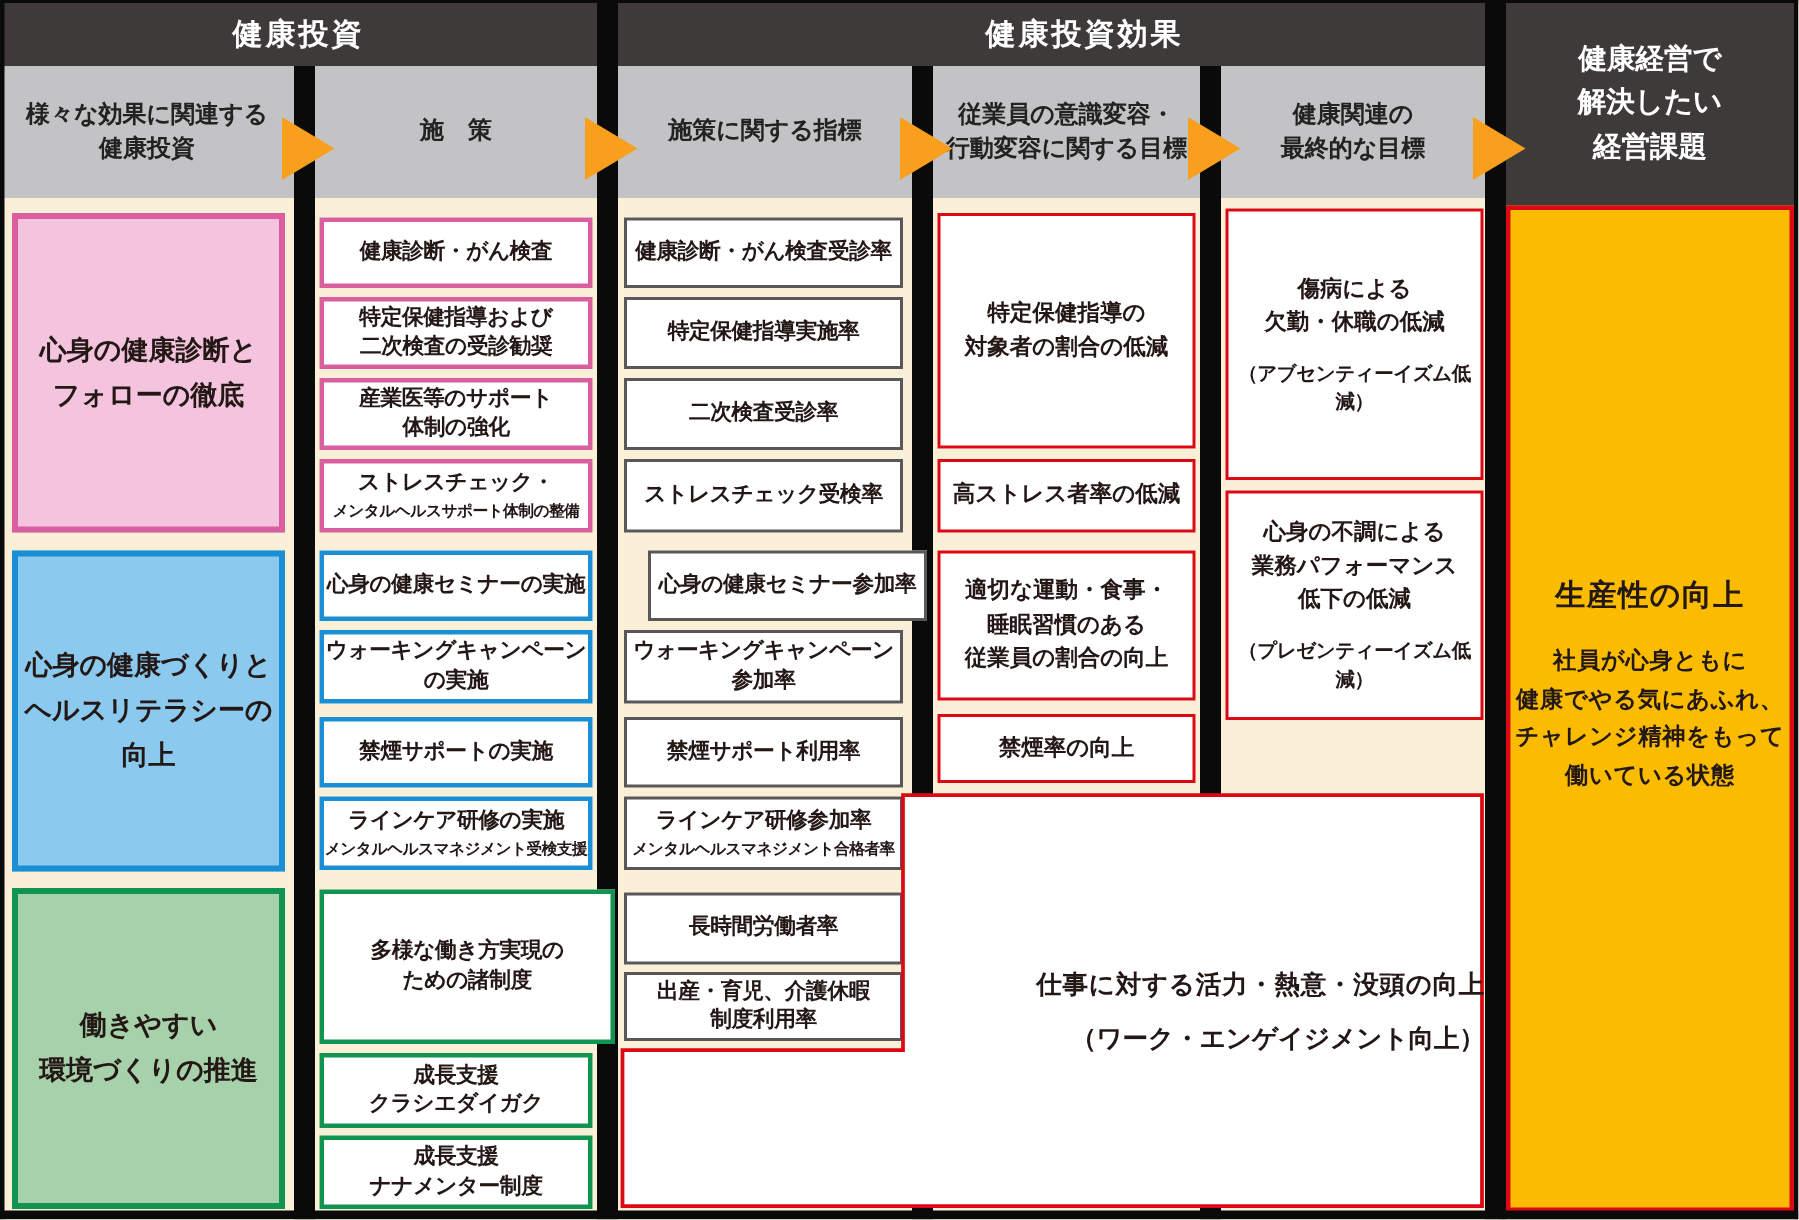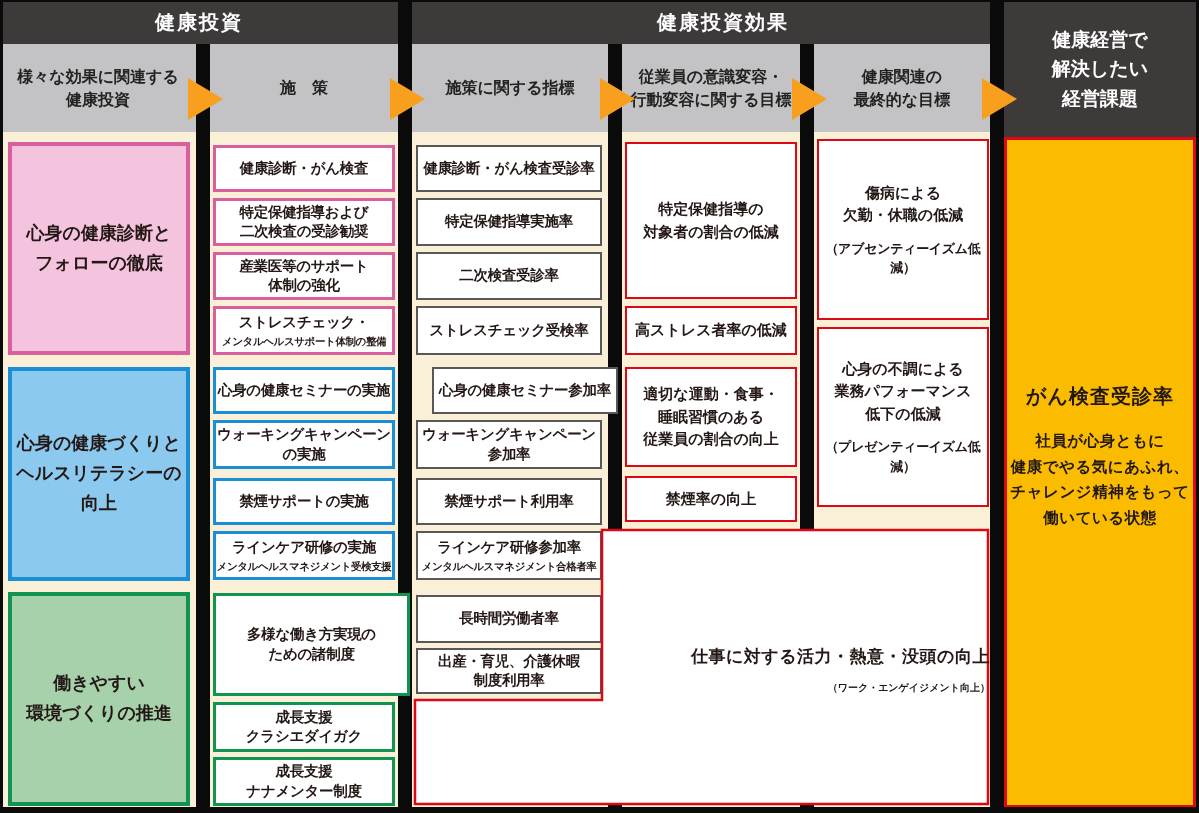--- a/index.html
+++ b/index.html
@@ -48,21 +48,21 @@
   .goal{font-size:15px;line-height:1.5;}
   .arrow{
     width:0;height:0;z-index:6;
     border-top:21px solid transparent;border-bottom:21px solid transparent;
     border-left:35px solid var(--orange);
   }
   .engage-shape{z-index:4;}
   .engage-text{
     z-index:5;text-align:center;font-weight:bold;font-size:17px;letter-spacing:0.5px;
   }
-  .engage-text .notetxt{font-size:10px;margin-top:13px;letter-spacing:0;font-family:Liberation Serif, serif;}
+  .engage-text .notetxt{font-size:17px;margin-top:13px;letter-spacing:0;font-family:Liberation Serif, serif;}
   .outcome{
     z-index:4;background:var(--yellow);border:3px solid var(--red);
     display:flex;flex-direction:column;align-items:center;
     text-align:center;font-weight:bold;padding-top:243px;
   }
   .outcome-title{font-size:20px;letter-spacing:1px;}
   .outcome-body{font-size:15.5px;line-height:1.65;margin-top:18px;letter-spacing:0.5px;}
 </style>
 </head>
 <body>
@@ -212,37 +212,37 @@
   </div>
   <div class="abs box goal b-red" style="left:625px;top:476px;width:172px;height:46px;">
     <span data-bind="behavior_goals.g4">禁煙率の向上</span>
   </div>
 
   <div class="abs box goal b-red" style="left:817px;top:139px;width:172px;height:181px;">
     <span data-bind="final_goals.f1">傷病による
 欠勤・休職の低減</span>
     <span class="notetxt" data-bind="final_goals.f1_note">（アブセンティーイズム低減）</span>
   </div>
-  <div class="abs box goal b-red" style="left:817px;top:327px;width:172px;height:180px;">
+  <div class="abs box goal b-red" style="left:817px;top:327px;width:172px;height:153px;">
     <span data-bind="final_goals.f2">心身の不調による
 業務パフォーマンス
 低下の低減</span>
     <span class="notetxt" data-bind="final_goals.f2_note">（プレゼンティーイズム低減）</span>
   </div>
 
   <svg class="abs engage-shape" style="left:413px;top:528px;" width="578" height="279" viewBox="0 0 578 279">
     <polygon points="189,2 575,2 575,276 2,276 2,172 189,172" fill="#ffffff" stroke="#DC0814" stroke-width="2.5"></polygon>
   </svg>
   <div class="abs engage-text" style="left:602px;top:645px;width:388px;text-align:right;">
     <div data-bind="engagement.main">仕事に対する活力・熱意・没頭の向上</div>
     <div class="notetxt" data-bind="engagement.note">（ワーク・エンゲイジメント向上）</div>
   </div>
 
   <div class="abs outcome" style="left:1004px;top:137px;width:192px;height:671px;">
-    <div class="outcome-title" data-bind="outcome.title">がん検査受診率</div>
+    <div class="outcome-title" data-bind="outcome.title">生産性の向上</div>
     <div class="outcome-body" data-bind="outcome.body">社員が心身ともに
 健康でやる気にあふれ、
 チャレンジ精神をもって
 働いている状態</div>
   </div>
 
   <div class="abs arrow" style="left:188px;top:78px;"></div>
   <div class="abs arrow" style="left:390px;top:78px;"></div>
   <div class="abs arrow" style="left:600px;top:78px;"></div>
   <div class="abs arrow" style="left:792px;top:78px;"></div>

